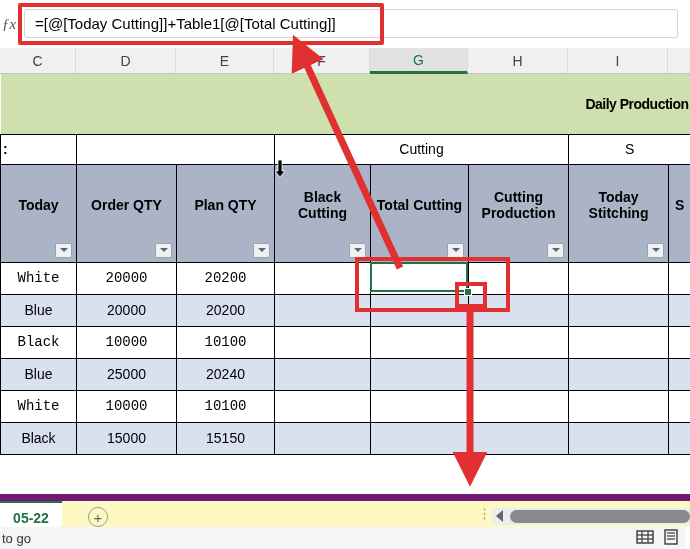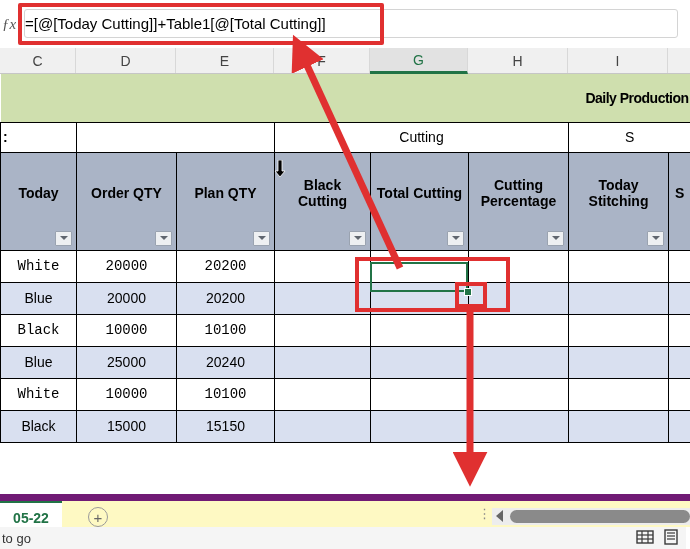--- a/index.html
+++ b/index.html
@@ -19,21 +19,21 @@
   }
   .fx-icon {
     position: absolute; left: 0; top: 12px; width: 18px; height: 24px;
     color: #555; font-size: 15px; font-style: italic;
     display: flex; align-items: center; justify-content: center;
     font-family: "Liberation Serif", serif;
   }
   .formula-input {
     position: absolute; left: 24px; top: 9px; width: 654px; height: 29px;
     background: #ffffff; border: 1px solid #d4d4d4; border-radius: 3px;
-    display: flex; align-items: center; 
+    display: flex; align-items: center; padding-left: 10px;
     font-size: 15px; color: #000; white-space: nowrap; overflow: hidden;
   }
   .formula-highlight {
     position: absolute; left: 18px; top: 3px; width: 366px; height: 42px;
     border: 4px solid #e03030; border-radius: 2px; pointer-events: none;
   }
 
   
   .colhead {
     position: absolute; left: 0; top: 48px; width: 690px; height: 26px;
@@ -54,21 +54,21 @@
   .grid {
     position: absolute; left: 0; top: 74px; width: 690px; height: 420px;
     background: #ffffff; overflow: hidden;
   }
   table.sheet { border-collapse: collapse; table-layout: fixed; width: 690px; }
   table.sheet td {
     border: 1px solid #000000; padding: 0;
     font-size: 14px; color: #000; text-align: center; vertical-align: middle;
   }
   .title-band {
-    background: #cfdfae; border: none !important; height: 48px;
+    background: #cfdfae; border: none !important; height: 60px;
     text-align: right !important; font-size: 30px; font-weight: bold;
     letter-spacing: -0.5px; white-space: nowrap; overflow: hidden;
     padding-right: 0 !important;
   }
   .title-band span { display: block; padding-right: 2px; }
   .grouprow td { height: 30px; font-size: 15px; background: #ffffff; }
   .grouprow td.blankleft { text-align: left; padding-left: 2px; font-weight: bold; }
   .hdr td {
     background: #aab4c6; height: 98px; font-weight: bold; font-size: 15px;
     position: relative; line-height: 1.15;
@@ -214,21 +214,21 @@
             </td>
             <td>
               <div class="htext">Black Cutting</div>
               <div class="filt"></div>
             </td>
             <td>
               <div class="htext">Total Cutting</div>
               <div class="filt"></div>
             </td>
             <td>
-              <div class="htext">Cutting Percentage</div>
+              <div class="htext">Cutting Production</div>
               <div class="filt"></div>
             </td>
             <td>
               <div class="htext">Today Stitching</div>
               <div class="filt"></div>
             </td>
             <td>
               <div class="htext">S</div>
             </td>
           </tr>

